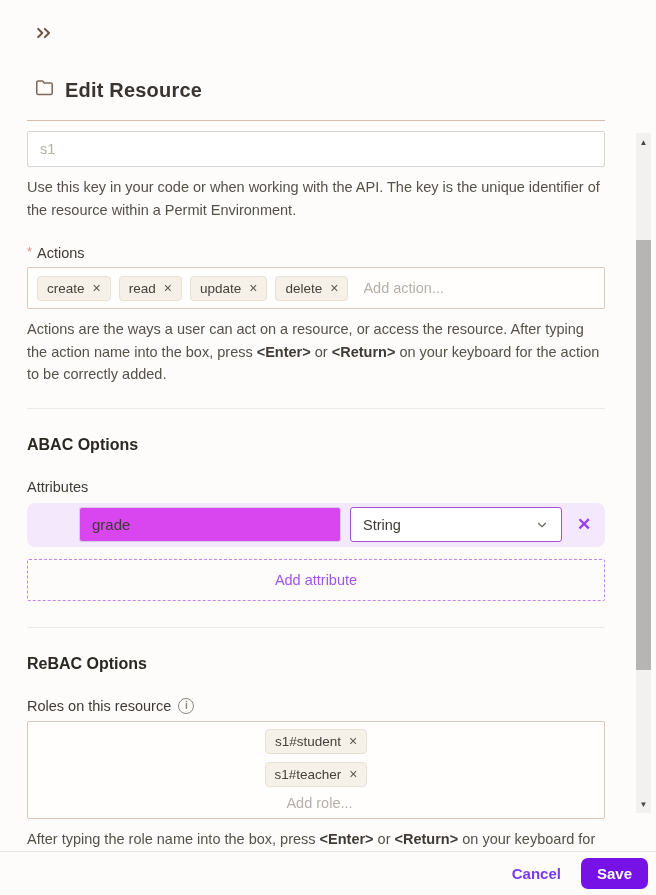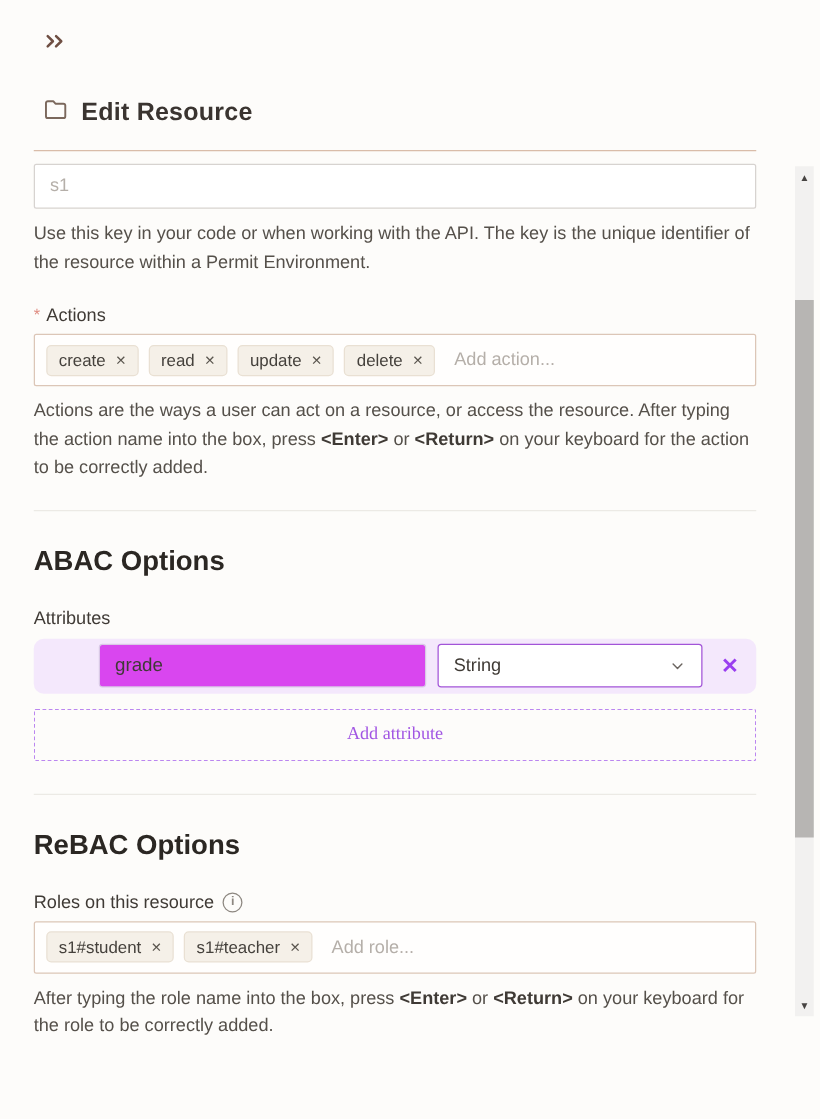--- a/index.html
+++ b/index.html
@@ -44,21 +44,21 @@
   }
   .chip {
     display:inline-flex; gap:8px;
     background:#f5f0e8; border:1px solid #e9e0d3; border-radius:4px;
     padding:4px 9px; font-size:13.5px; color:#45413c;
   }
   .chip-x { color:#5b564f; font-size:14px; cursor:pointer; line-height:1; }
   .tag-placeholder { color:#b5afa9; font-size:14.5px; margin-left:7px; }
 
   .section-divider { margin-top:22px; width:100%; height:1px; background:#eceae5; }
-  .section-heading { margin-top:27px; font-size:22px; font-weight:bold; color:#2b2723; }
+  .section-heading { margin-top:27px; font-size:16px; font-weight:bold; color:#2b2723; }
   .sub-label { margin-top:25px; font-size:14.5px; color:#3f3a35; display:flex; align-items:center; gap:7px; }
 
   
   .attr-row {
     margin-top:8px; width:100%; height:44px; background:#f4e8fc; border-radius:8px;
     display:flex; align-items:center; gap:9px; padding:0 8px;
   }
   .attr-key-input {
     width:262px; height:35px; background:#d946ef;
     border:1px solid #d9c9e6; border-radius:3px;
@@ -69,21 +69,21 @@
     flex:1; height:35px; background:#fff;
     border:1px solid #a254d8; border-radius:3px;
     display:flex; align-items:center; justify-content:space-between;
     padding:0 12px; font-size:14.5px; color:#3f3a35; cursor:pointer;text-align:right;
   }
   .attr-remove { width:26px; text-align:center; color:#9a3ff0; font-size:17px; font-weight:bold; cursor:pointer; }
 
   .add-attr-btn {
     margin-top:12px; width:100%; height:42px;
     border:1px dashed #bb86f0; border-radius:2px; background:transparent;
-    color:#a155e3; font-size:14.5px; font-family:Liberation Serif, serif;
+    color:#a155e3; font-size:14.5px; font-family:Liberation Sans, sans-serif;
     cursor:pointer; display:flex; align-items:center; justify-content:center;
   }
 
   .info-icon {
     width:16px; height:16px; border:1.4px solid #8d8780; border-radius:50%;
     display:inline-flex; align-items:center; justify-content:center;
     font-size:10px; color:#8d8780; font-weight:bold; font-style:normal;
   }
 
   
@@ -186,21 +186,21 @@
 
     <div class="section-divider" style="margin-top:26px;"></div>
 
     <div class="section-heading">ReBAC Options</div>
 
     <div class="sub-label">
       <span>Roles on this resource</span>
       <span class="info-icon">i</span>
     </div>
 
-    <div class="tagbox" style="margin-top:7px;">
+    <div class="tagbox" style="margin-top:7px;flex-direction:column;">
       <span class="chip">
         <span>s1#student</span>
         <span class="chip-x">×</span>
       </span>
       <span class="chip">
         <span>s1#teacher</span>
         <span class="chip-x">×</span>
       </span>
       <span class="tag-placeholder">Add role...</span>
     </div>
@@ -208,14 +208,18 @@
     <p class="help"><span>After typing the role name into the box, press </span><b>&lt;Enter&gt;</b><span> or </span><b>&lt;Return&gt;</b><span> on your keyboard for the role to be correctly added.</span></p>
 
   </div>
 
   <div class="scrollbar">
     <div class="scroll-arrow up">▲</div>
     <div class="scroll-thumb"></div>
     <div class="scroll-arrow down">▼</div>
   </div>
 
+  <div class="footer">
+    <button class="cancel-link">Cancel</button>
+    <button class="save-btn">Save</button>
+  </div>
 
 </div>
 
 </body></html>

